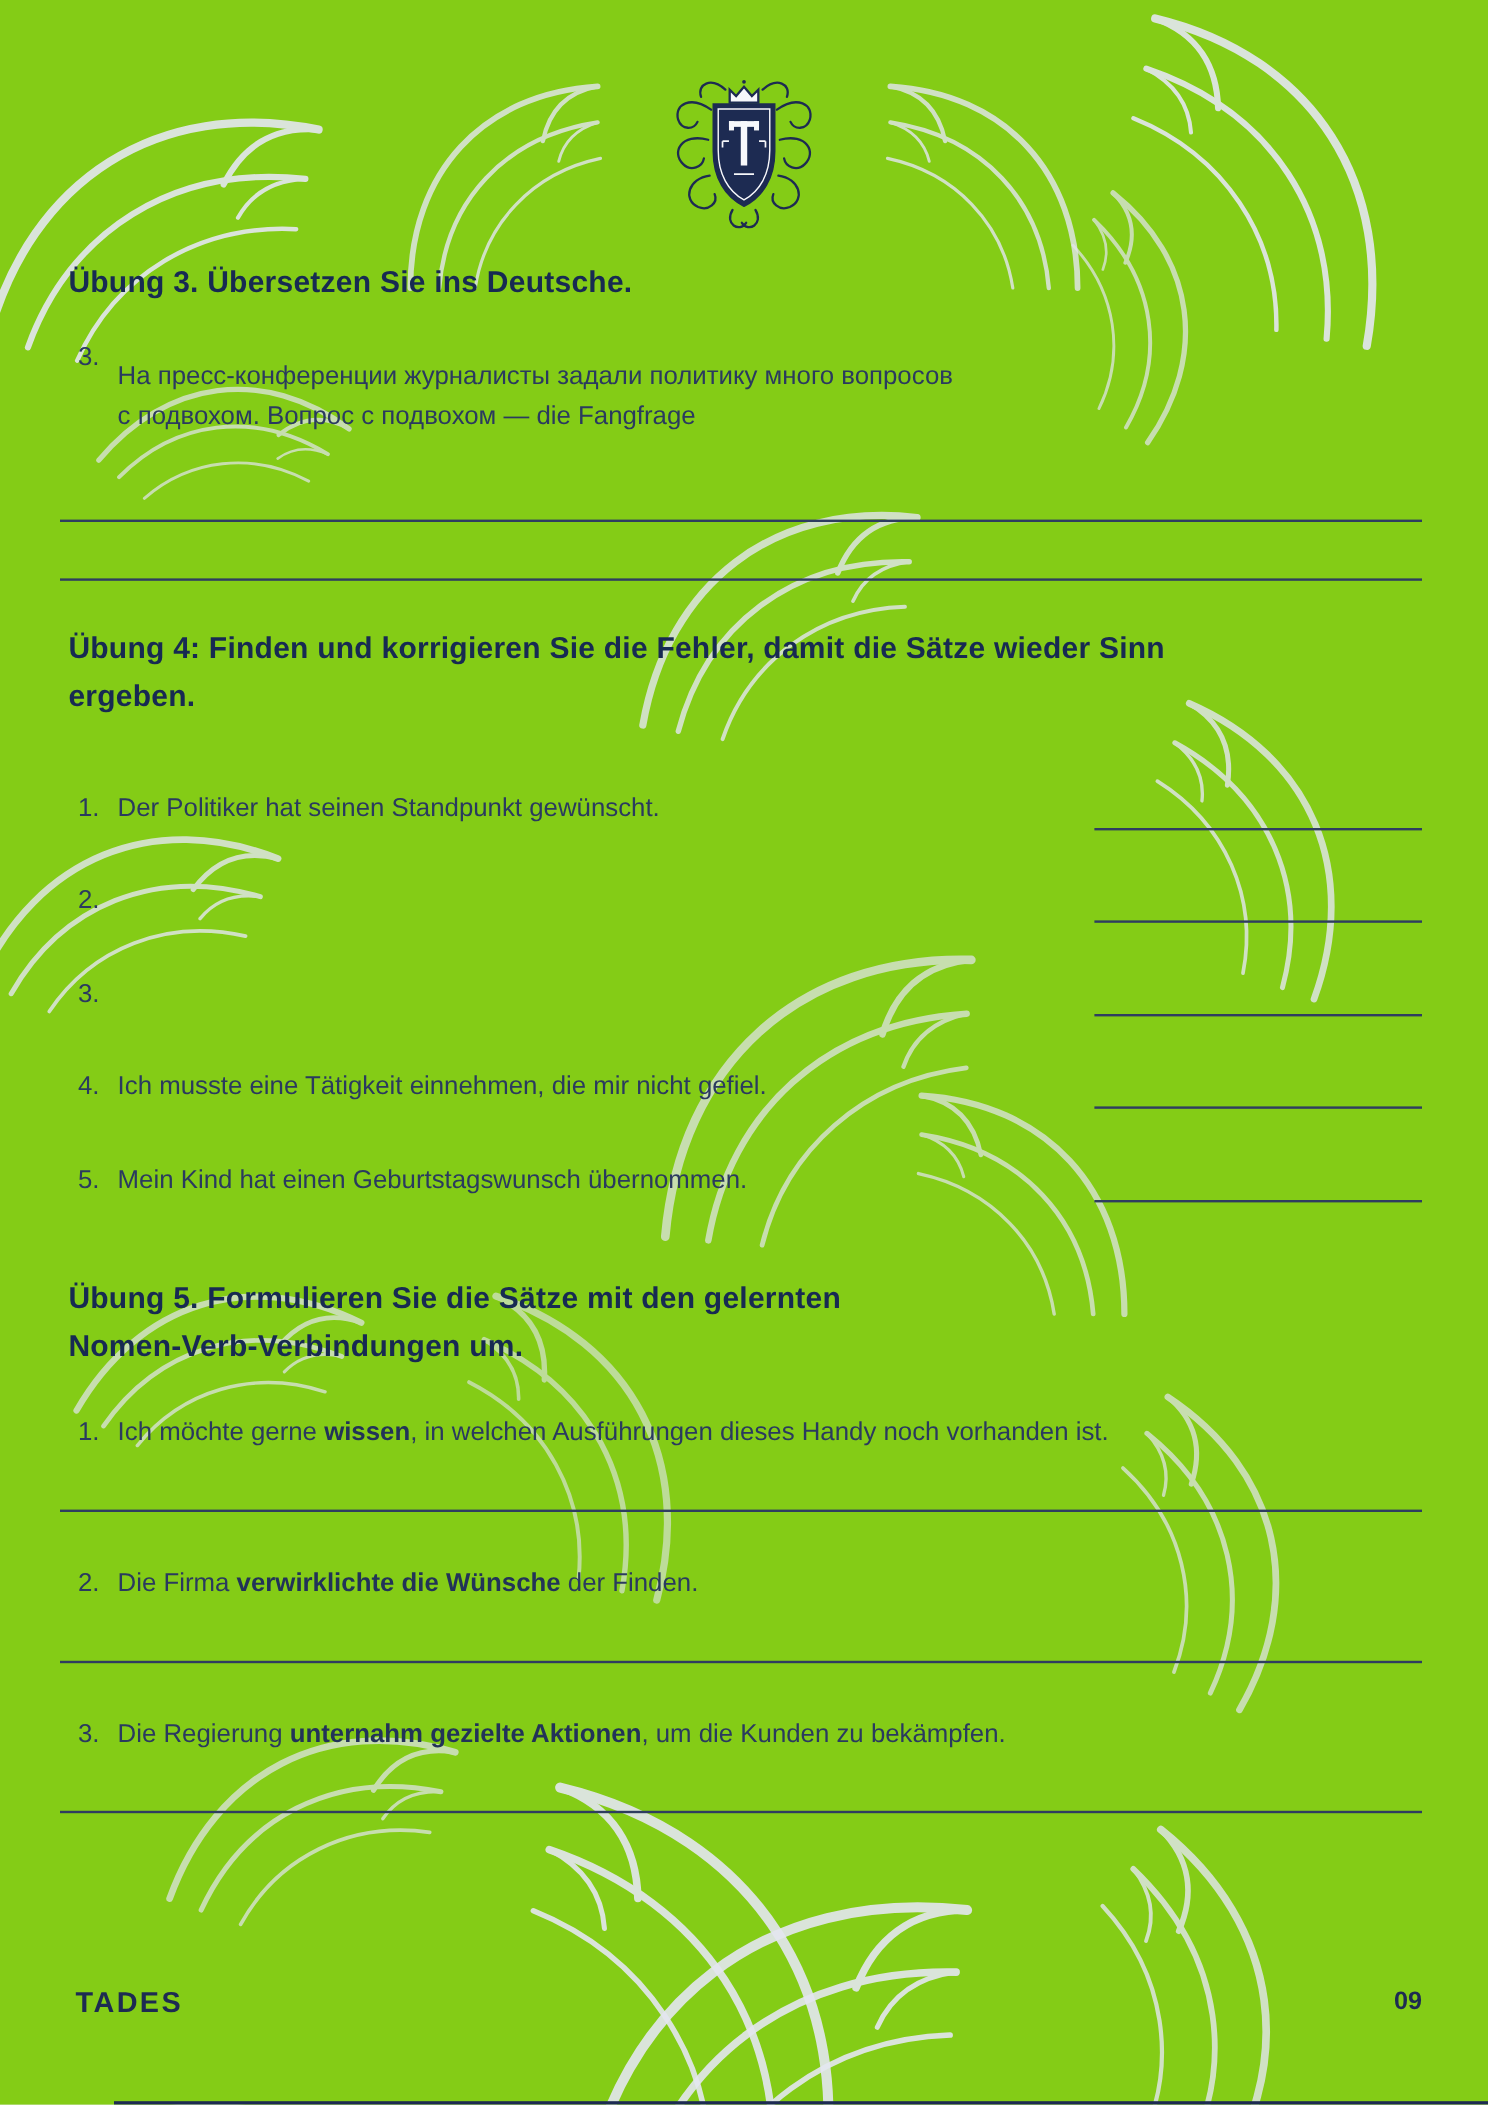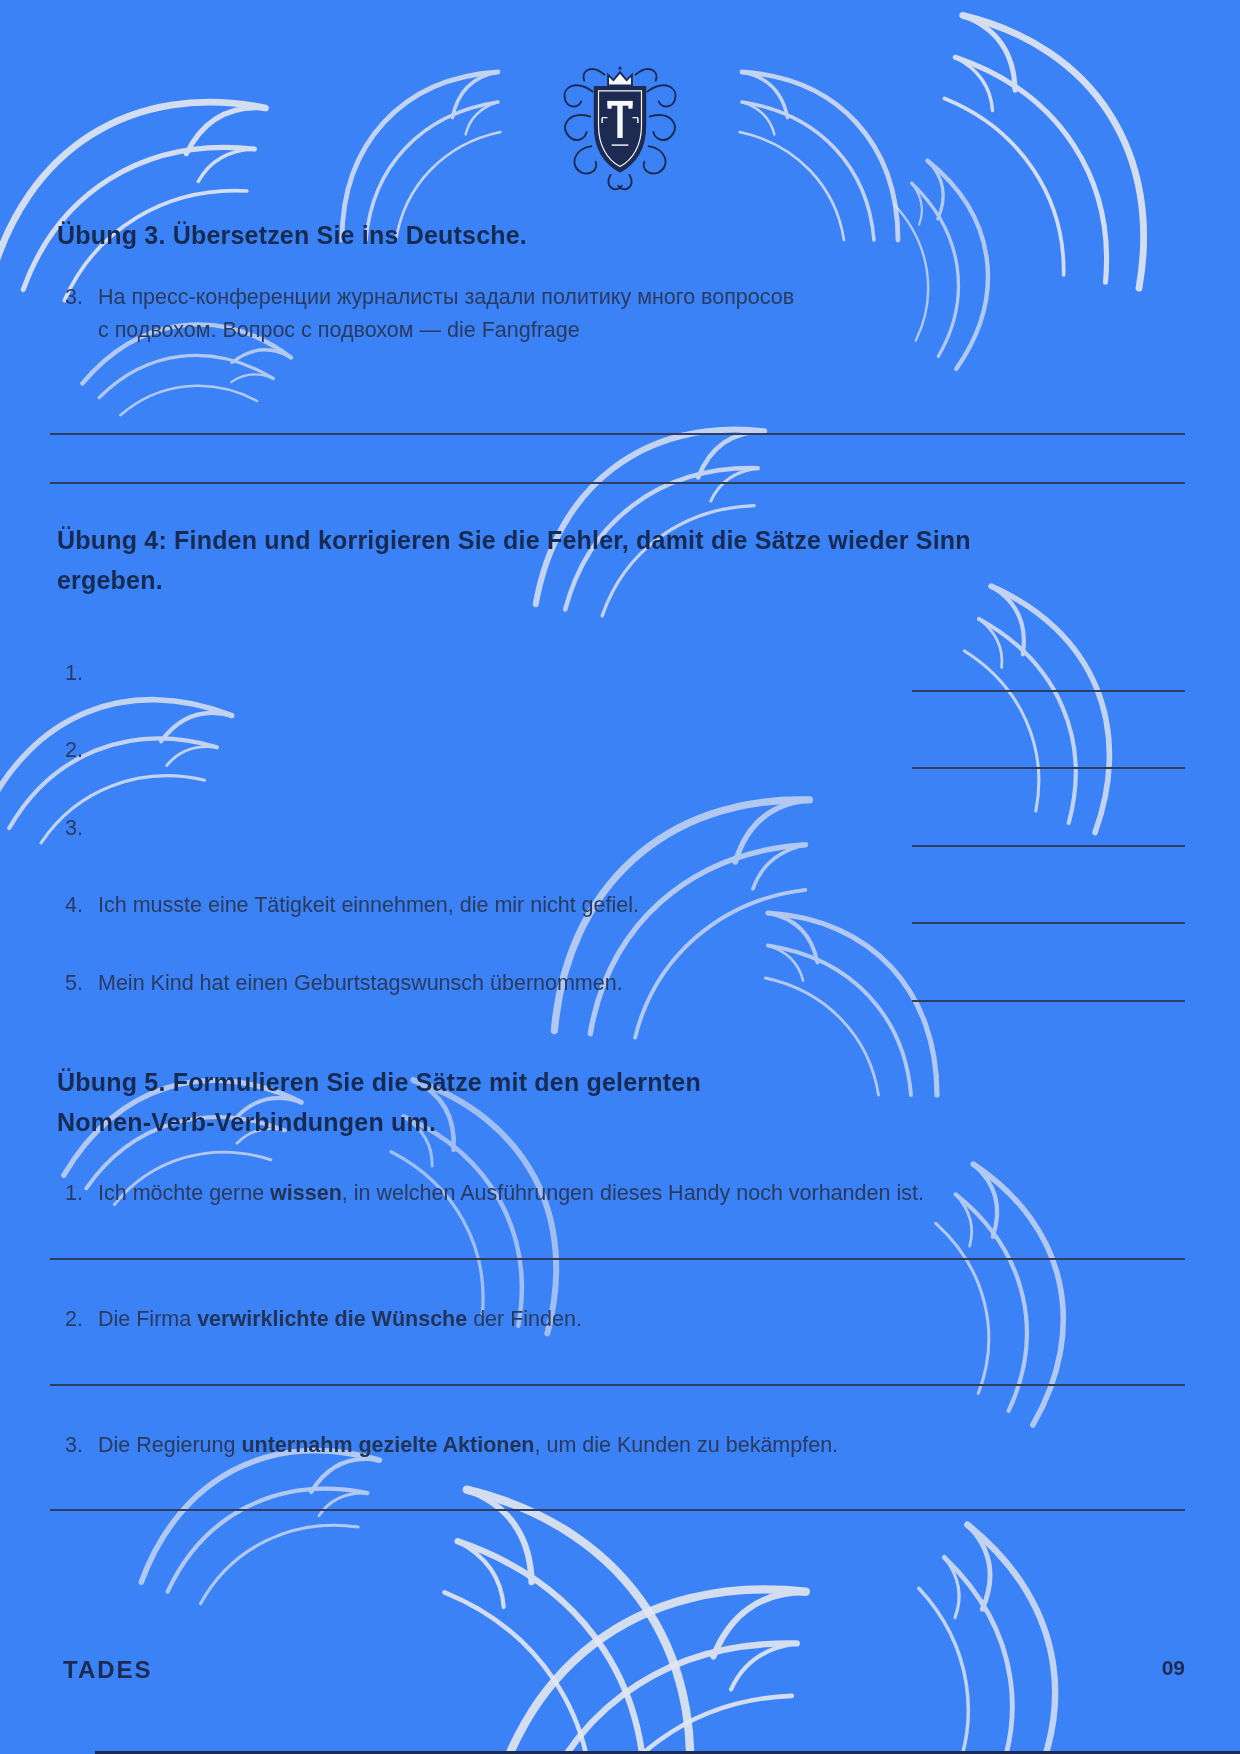--- a/index.html
+++ b/index.html
@@ -1,29 +1,29 @@
 <!DOCTYPE html>
 <html><head>
 <meta charset="utf-8">
 <style>
   html,body { margin:0; padding:0; background:#eceef2; }
   .page {
     position:relative; width:1240px; height:1754px; margin:0 auto;
-    background:#3b82f6; overflow:hidden;
+    background:#84cc16; overflow:hidden;
     font-family:"Liberation Sans", sans-serif; color:#2a3a5f;
   }
   .ornaments { position:absolute; inset:0; color:#e4e7f0; pointer-events:none; }
   .crest { position:absolute; left:552px; top:58px; }
   .heading {
     position:absolute; left:57px; font-weight:bold; font-size:25px;
     color:#172a52; line-height:40px; letter-spacing:0.2px; white-space:pre;
   }
   .item { position:absolute; left:65px; right:55px; display:flex; font-size:21.5px; line-height:27px; color:#2a3a5f; }
   .item .num { flex:none; width:33px; }
-  .txtcol { display:block; line-height:33px; }
+  .txtcol { display:block; line-height:33px;margin-top:16px; }
   .ansline { position:absolute; left:50px; right:55px; height:0; border-bottom:2px solid #2e3d60; }
   .shortline { position:absolute; left:847px; right:0; bottom:-5px; height:0; border-bottom:2px solid #2e3d60; }
   .rich b { font-weight:bold; color:#223358; }
   .footer-brand { position:absolute; left:63px; top:1656px; font-size:24px; font-weight:bold; letter-spacing:2px; color:#1d2b52; }
   .footer-page { position:absolute; right:55px; top:1656px; font-size:21px; font-weight:bold; color:#1d2b52; }
   .bottom-rule { position:absolute; left:95px; right:0; bottom:0; height:3px; background:#1d2b52; }
 </style>
 </head>
 <body>
 
@@ -102,20 +102,21 @@
     </span>
   </div>
 
   <div class="ansline" style="top:433px"></div>
   <div class="ansline" style="top:482px"></div>
 
   <div class="heading" style="top:520px"><span>Übung 4: Finden und korrigieren Sie die Fehler, damit die Sätze wieder Sinn</span><br><span>ergeben.</span></div>
 
   <div class="item" style="top:660px">
     <span class="num">1.</span>
+    <span>Der Politiker hat seinen Standpunkt gewünscht.</span>
     <span class="shortline"></span>
   </div>
   <div class="item" style="top:737px">
     <span class="num">2.</span>
     <span class="shortline"></span>
   </div>
   <div class="item" style="top:815px">
     <span class="num">3.</span>
     <span class="shortline"></span>
   </div>

